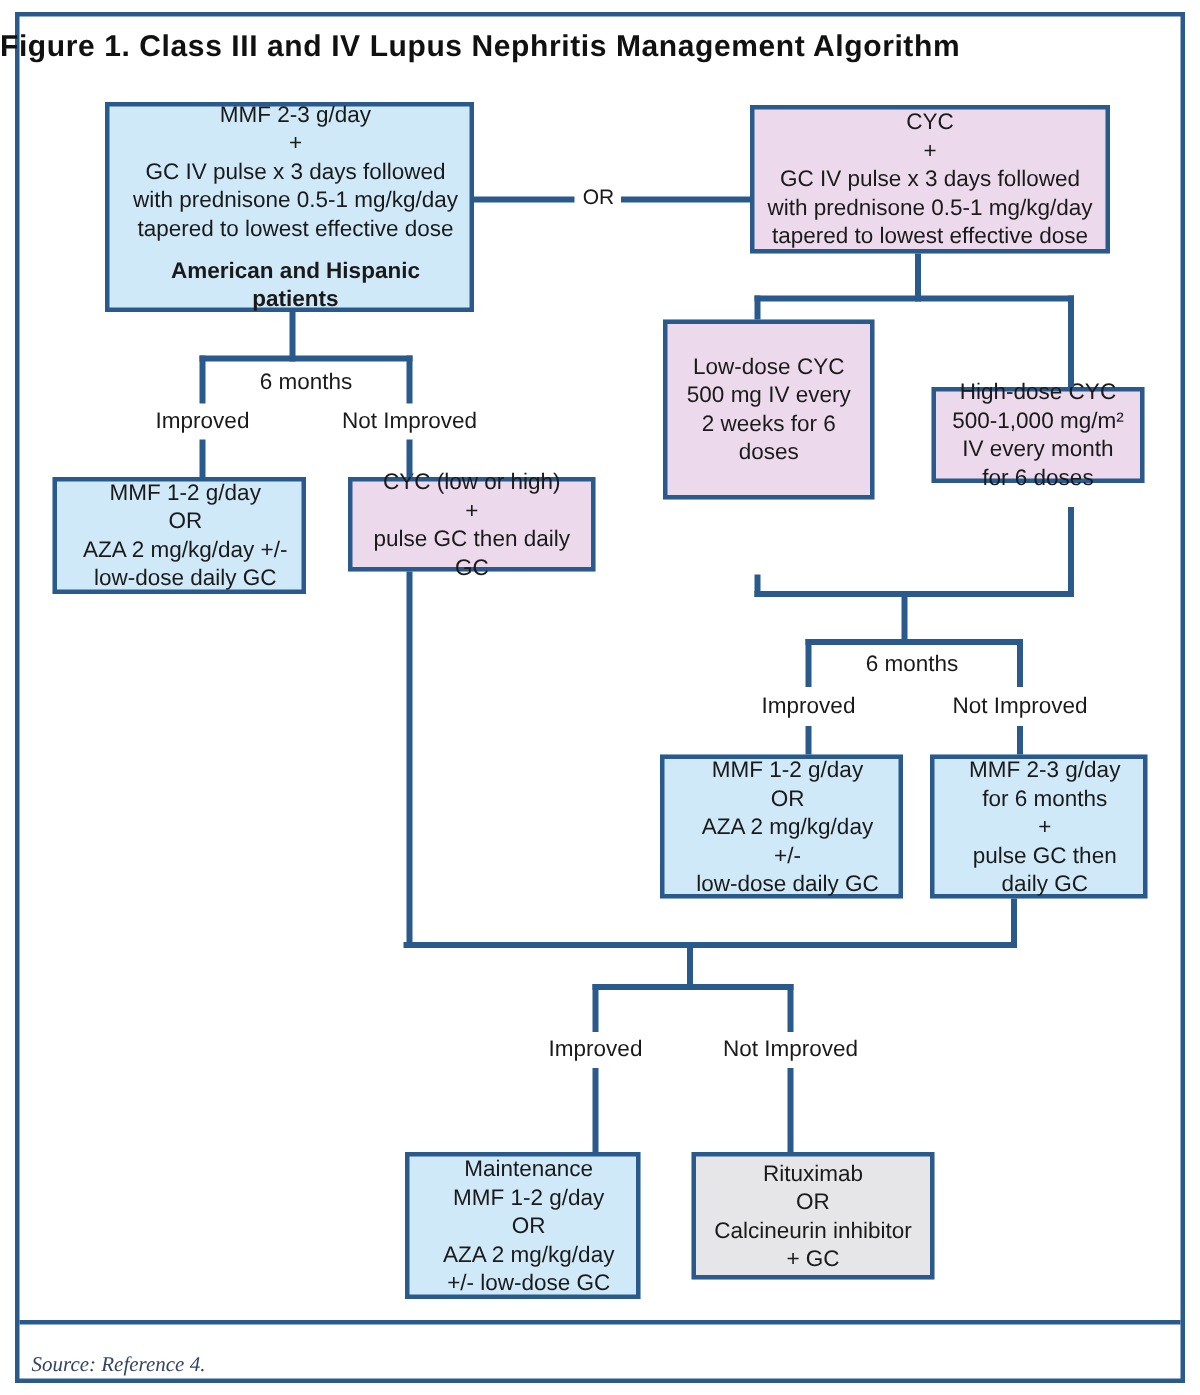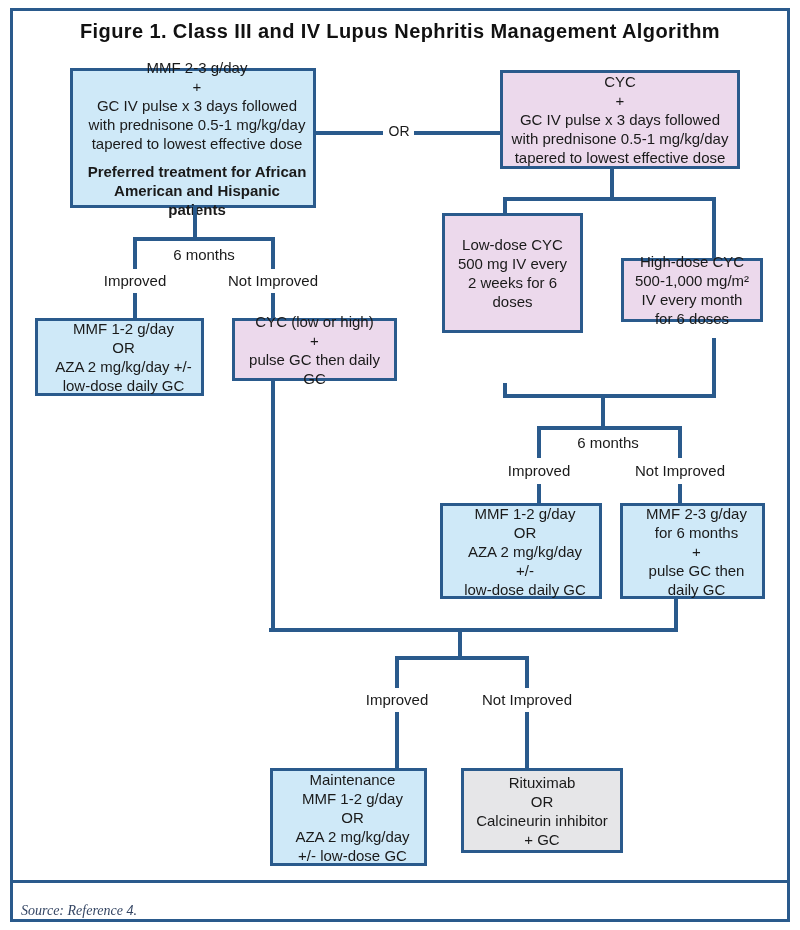--- a/index.html
+++ b/index.html
@@ -4,21 +4,21 @@
 <style>
   :root{
     --line:#2a5a8c; --blue:#cfe9f8; --pink:#ecd9ec; --gray:#e6e6e8;
     --ink:#1a1a1a; --footer:#344563; --bg:#ffffff;
   }
   html,body{margin:0;padding:0;background:#fff;}
   #fig{position:relative;width:800px;height:930px;background:var(--bg);
        font-family:"Liberation Sans","DejaVu Sans",sans-serif;color:var(--ink);overflow:hidden;}
   #frame{position:absolute;left:10px;top:8px;width:774px;height:908px;
          border:3px solid var(--line);background:#fff;}
-  #title{position:absolute;left:0;top:20px;width:100%;text-align:center;
+  #title{position:absolute;left:0;top:20px;width:100%;text-align:left;
          font-size:20px;font-weight:bold;letter-spacing:.4px;color:#111;}
   .box{position:absolute;border:3px solid var(--line);box-sizing:border-box;
        display:flex;flex-direction:column;justify-content:center;align-items:center;
        text-align:center;font-size:15px;line-height:19px;padding:2px 4px;}
   .box.blue{background:var(--blue);padding-left:12px;}
   .box.pink{background:var(--pink);}
   .box.gray{background:var(--gray);}
   .lines.bold{font-weight:bold;margin-top:9px;}
   .lines.bold:empty{display:none;margin:0;}
   .h,.v{position:absolute;background:var(--line);}
@@ -38,21 +38,20 @@
 
   <div class="box blue" style="left:70px;top:68px;width:246px;height:140px">
     <div class="lines">
         <div>MMF 2-3 g/day</div>
         <div>+</div>
         <div>GC IV pulse x 3 days followed</div>
         <div>with prednisone 0.5-1 mg/kg/day</div>
         <div>tapered to lowest effective dose</div>
       </div>
     <div class="lines bold">
-        <div>Preferred treatment for African</div>
         <div>American and Hispanic patients</div>
       </div>
   </div>
 
   <div class="box pink" style="left:500px;top:70px;width:240px;height:99px">
     <div class="lines">
         <div>CYC</div>
         <div>+</div>
         <div>GC IV pulse x 3 days followed</div>
         <div>with prednisone 0.5-1 mg/kg/day</div>

